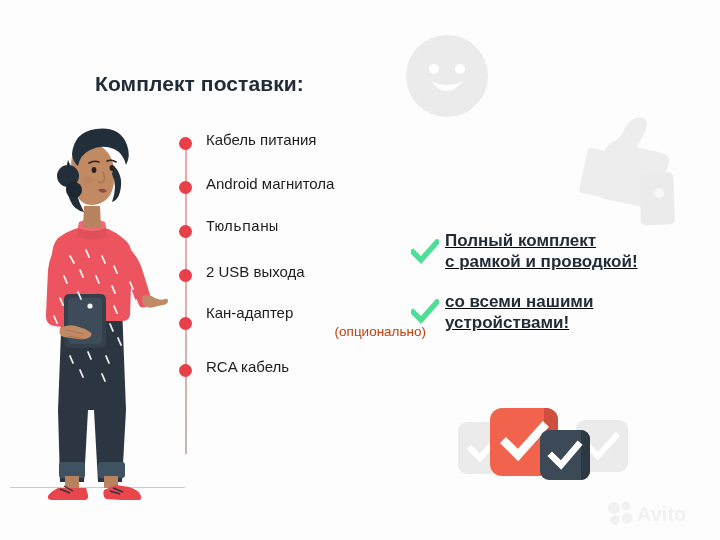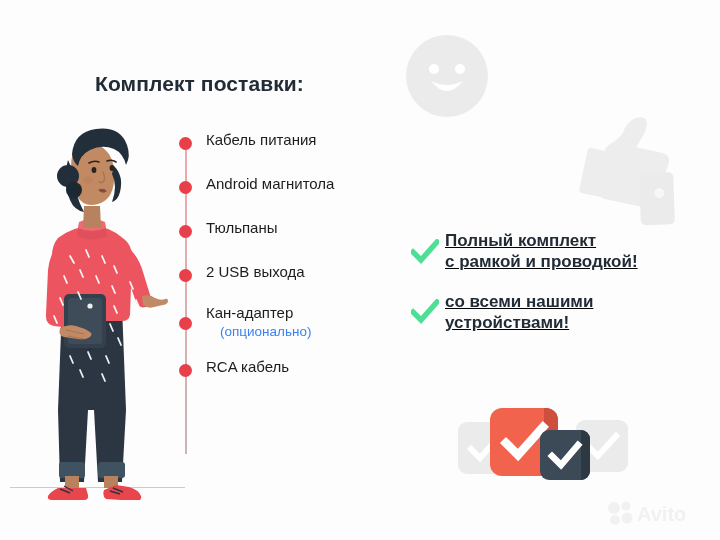--- a/index.html
+++ b/index.html
@@ -34,22 +34,22 @@
   .li{position:relative;display:flex;align-items:flex-start;}
   .dot{
     position:absolute;left:3px;width:13px;height:13px;border-radius:50%;
     background:#e8404a;
   }
   .li .txt{
     margin-left:30px;font-size:15px;color:#1d1d1d;white-space:nowrap;
     line-height:1;
   }
   .li .sub{
-    margin-left:44px;font-size:13.5px;color:#3b82f6;white-space:nowrap;
-    margin-top:5px;line-height:1;
+    margin-left:68px;font-size:13.5px;color:#c2410c;white-space:nowrap;
+    margin-top:5px;line-height:1;text-align:right;
   }
 
   
   .checks{position:absolute;left:411px;top:230px;}
   .chk-row{display:flex;align-items:center;margin-bottom:18px;text-decoration:underline;}
   .chk-ico{flex:0 0 auto;width:28px;height:26px;margin-right:6px;margin-top:1px;}
   .chk-text{
     font-size:17px;font-weight:bold;color:#222c36;line-height:1.25;
     white-space:nowrap;
   }
@@ -112,21 +112,21 @@
       <span class="dot" style="top:5px;"></span>
       <span class="txt">Кабель питания</span>
     </div>
 
     <div class="li" style="height:44px;">
       <span class="dot" style="top:5px;"></span>
       <span class="txt">Android магнитола</span>
     </div>
 
 
-    <div class="li" style="height:44px;">
+    <div class="li" style="height:44px;font-family:Liberation Mono, monospace;">
       <span class="dot" style="top:5px;"></span>
       <span class="txt">Тюльпаны</span>
     </div>
 
     <div class="li" style="height:41px;">
       <span class="dot" style="top:5px;"></span>
       <span class="txt">2 USB выхода</span>
     </div>
 
     <div class="li" style="height:54px;display:block;">

